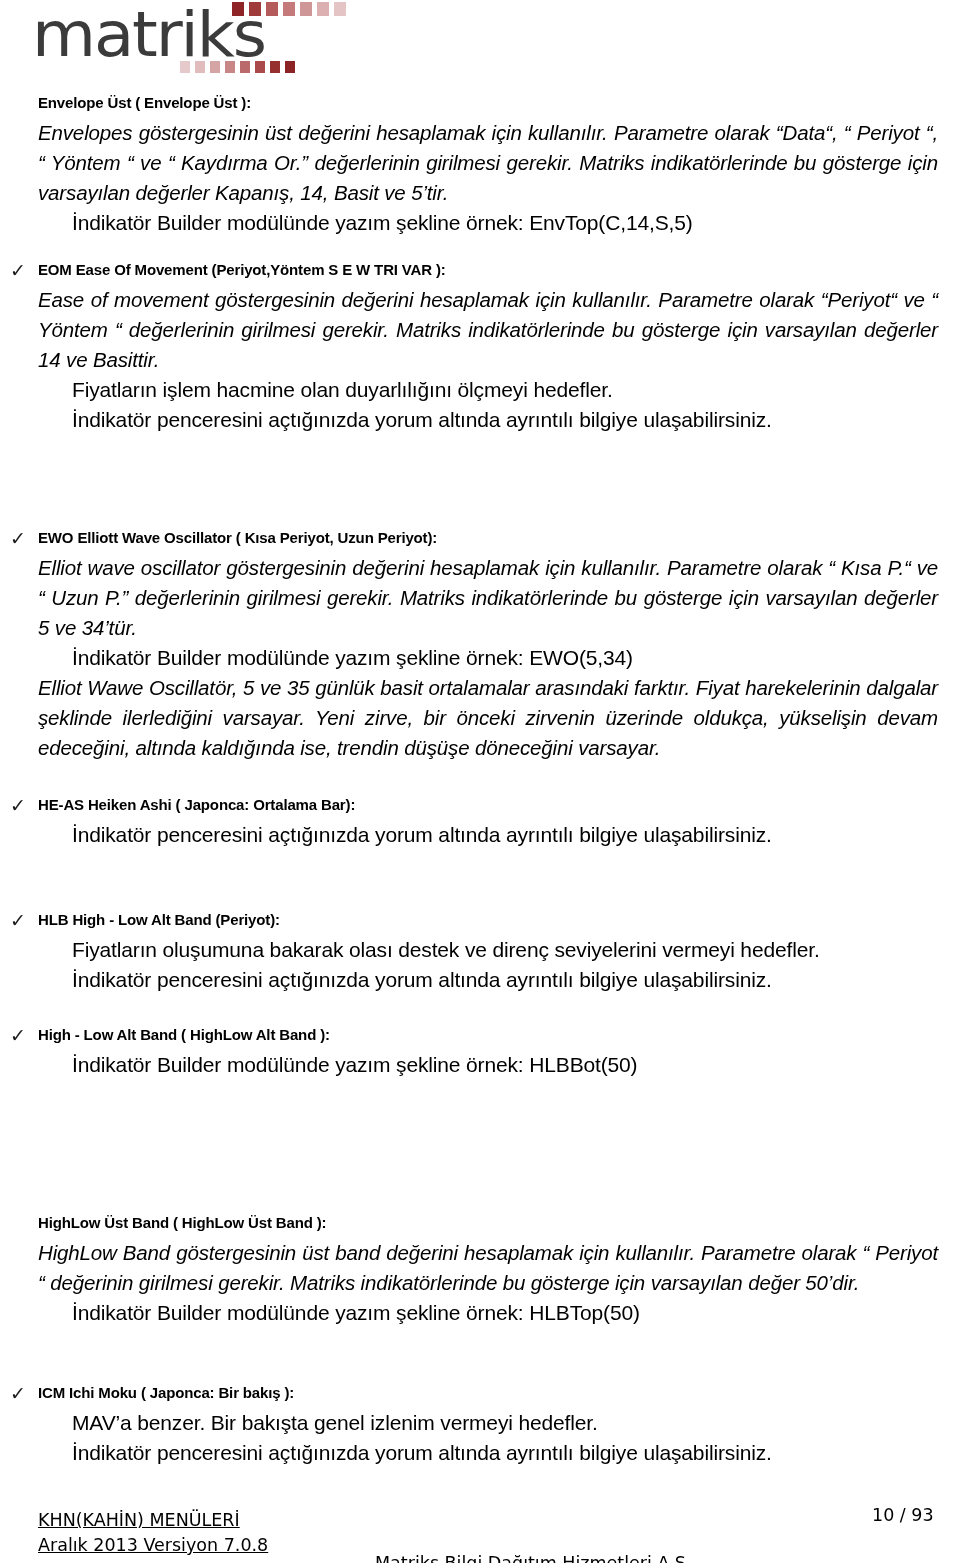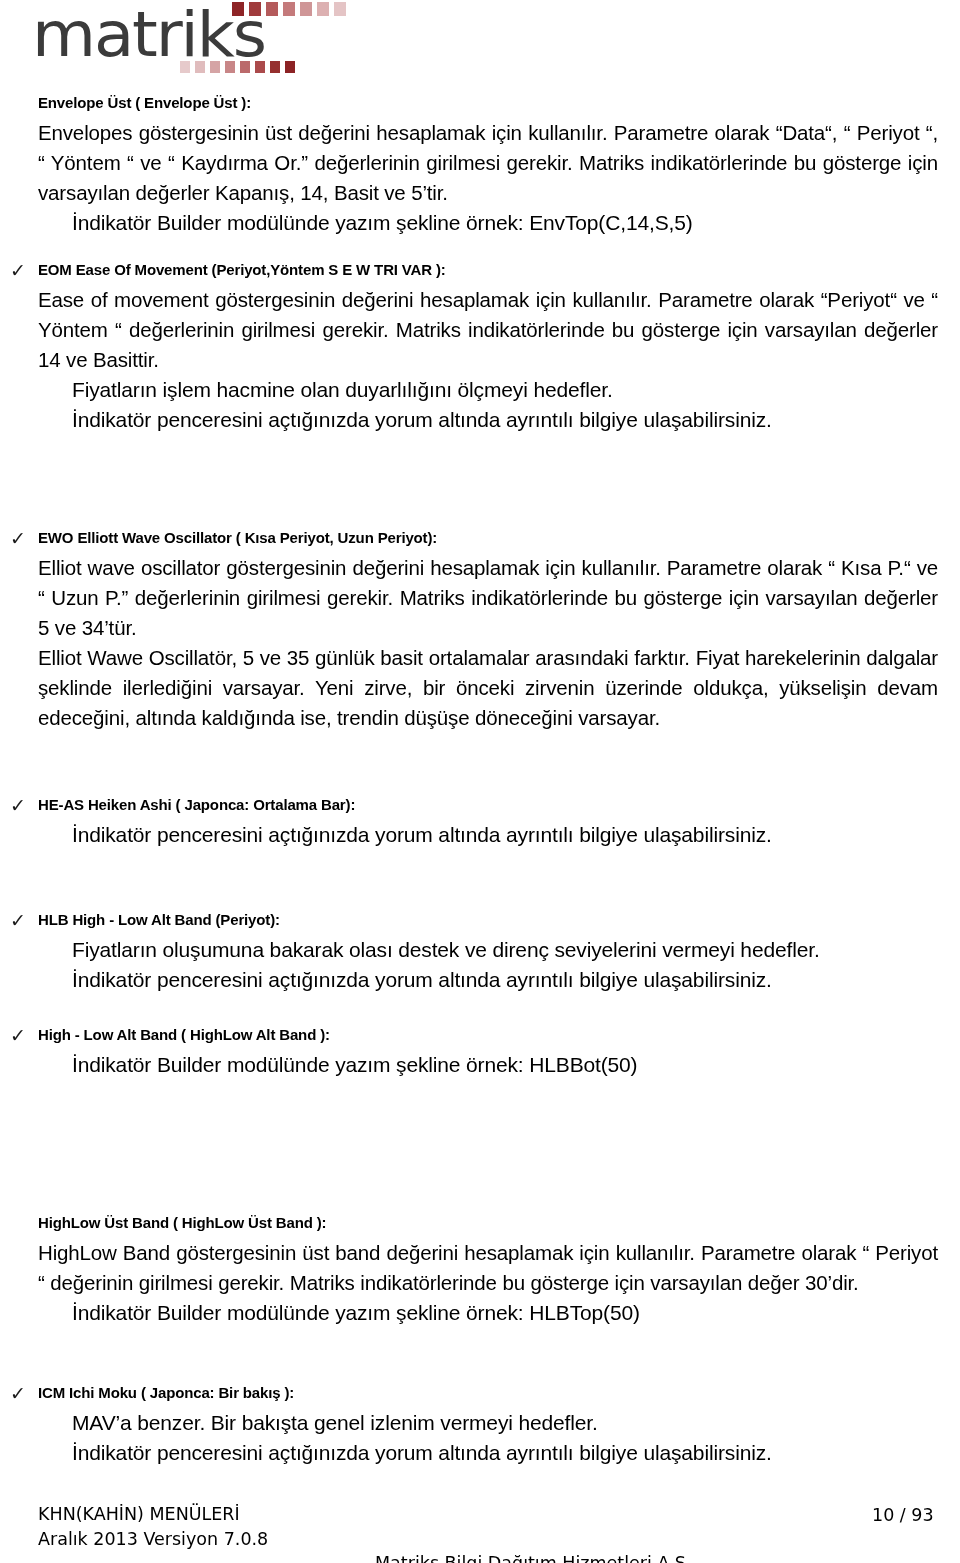--- a/index.html
+++ b/index.html
@@ -87,20 +87,21 @@
     line-height: 30px;
     letter-spacing: -0.15px;
     white-space: nowrap;
   }
   .para {
     font-size: 20.5px;
     line-height: 30px;
     letter-spacing: -0.15px;
     text-align: justify;
     text-justify: inter-word;
+    font-style: italic;
   }
   .line {
     font-size: 21px;
     line-height: 30px;
     letter-spacing: -0.15px;
     white-space: nowrap;
     margin-left: 34px;
   }
 
   
@@ -111,22 +112,23 @@
     width: 960px;
     height: 71px;
     font-family: "DejaVu Sans", sans-serif;
     font-size: 17.5px;
     line-height: 25px;
     color: #000000;
   }
   .footer-left {
     position: absolute;
     left: 38px;
-    top: 10px;
+    top: 16px;
     white-space: pre-line;
+    text-decoration: underline;
   }
   .footer-center {
     position: absolute;
     left: 375px;
     top: 11px;
     white-space: nowrap;
     margin-top: 48px;
   }
   .footer-right {
     position: absolute;
@@ -171,41 +173,42 @@
       <div class="check">✓</div>
       <div class="heading">EOM  Ease Of Movement (Periyot,Yöntem S E W TRI VAR ):</div>
       <div class="para">Ease of movement göstergesinin değerini hesaplamak için kullanılır. Parametre olarak “Periyot“ ve “ Yöntem “ değerlerinin girilmesi gerekir. Matriks indikatörlerinde bu gösterge için varsayılan değerler 14 ve Basittir.</div>
       <div class="line">Fiyatların işlem hacmine olan duyarlılığını ölçmeyi hedefler.</div>
       <div class="line">İndikatör penceresini açtığınızda yorum altında ayrıntılı bilgiye ulaşabilirsiniz.</div>
     </div>
     <div class="block" style="top: 523px;">
       <div class="check">✓</div>
       <div class="heading">EWO  Elliott Wave Oscillator ( Kısa Periyot, Uzun Periyot):</div>
       <div class="para">Elliot wave oscillator göstergesinin değerini hesaplamak için kullanılır. Parametre olarak “ Kısa P.“ ve “ Uzun P.” değerlerinin girilmesi gerekir. Matriks indikatörlerinde bu gösterge için varsayılan değerler 5 ve 34’tür.</div>
+      <div class="line">İndikatör Builder modülünde yazım şekline örnek: EWO(5,34)</div>
       <div class="para">Elliot Wawe Oscillatör, 5 ve 35 günlük basit ortalamalar arasındaki farktır. Fiyat harekelerinin dalgalar şeklinde ilerlediğini varsayar. Yeni zirve, bir önceki zirvenin üzerinde oldukça, yükselişin devam edeceğini, altında kaldığında ise, trendin düşüşe döneceğini varsayar.</div>
     </div>
     <div class="block" style="top: 790px;">
       <div class="check">✓</div>
       <div class="heading">HE-AS  Heiken Ashi ( Japonca: Ortalama Bar):</div>
       <div class="line">İndikatör penceresini açtığınızda yorum altında ayrıntılı bilgiye ulaşabilirsiniz.</div>
     </div>
     <div class="block" style="top: 905px;">
       <div class="check">✓</div>
       <div class="heading">HLB  High - Low Alt Band (Periyot):</div>
       <div class="line">Fiyatların oluşumuna bakarak olası destek ve direnç seviyelerini vermeyi hedefler.</div>
       <div class="line">İndikatör penceresini açtığınızda yorum altında ayrıntılı bilgiye ulaşabilirsiniz.</div>
     </div>
     <div class="block" style="top: 1020px;">
       <div class="check">✓</div>
       <div class="heading">High - Low Alt Band ( HighLow Alt Band ):</div>
       <div class="line">İndikatör Builder modülünde yazım şekline örnek: HLBBot(50)</div>
     </div>
     <div class="block" style="top: 1208px;">
       <div class="heading">HighLow Üst Band ( HighLow Üst Band ):</div>
-      <div class="para">HighLow Band göstergesinin üst band değerini hesaplamak için kullanılır. Parametre olarak “ Periyot “ değerinin girilmesi gerekir. Matriks indikatörlerinde bu gösterge için varsayılan değer 30’dir.</div>
+      <div class="para">HighLow Band göstergesinin üst band değerini hesaplamak için kullanılır. Parametre olarak “ Periyot “ değerinin girilmesi gerekir. Matriks indikatörlerinde bu gösterge için varsayılan değer 50’dir.</div>
       <div class="line">İndikatör Builder modülünde yazım şekline örnek: HLBTop(50)</div>
     </div>
     <div class="block" style="top: 1378px;">
       <div class="check">✓</div>
       <div class="heading">ICM  Ichi Moku ( Japonca: Bir bakış ):</div>
       <div class="line">MAV’a benzer. Bir bakışta genel izlenim vermeyi hedefler.</div>
       <div class="line">İndikatör penceresini açtığınızda yorum altında ayrıntılı bilgiye ulaşabilirsiniz.</div>
     </div>
   </div>
 

